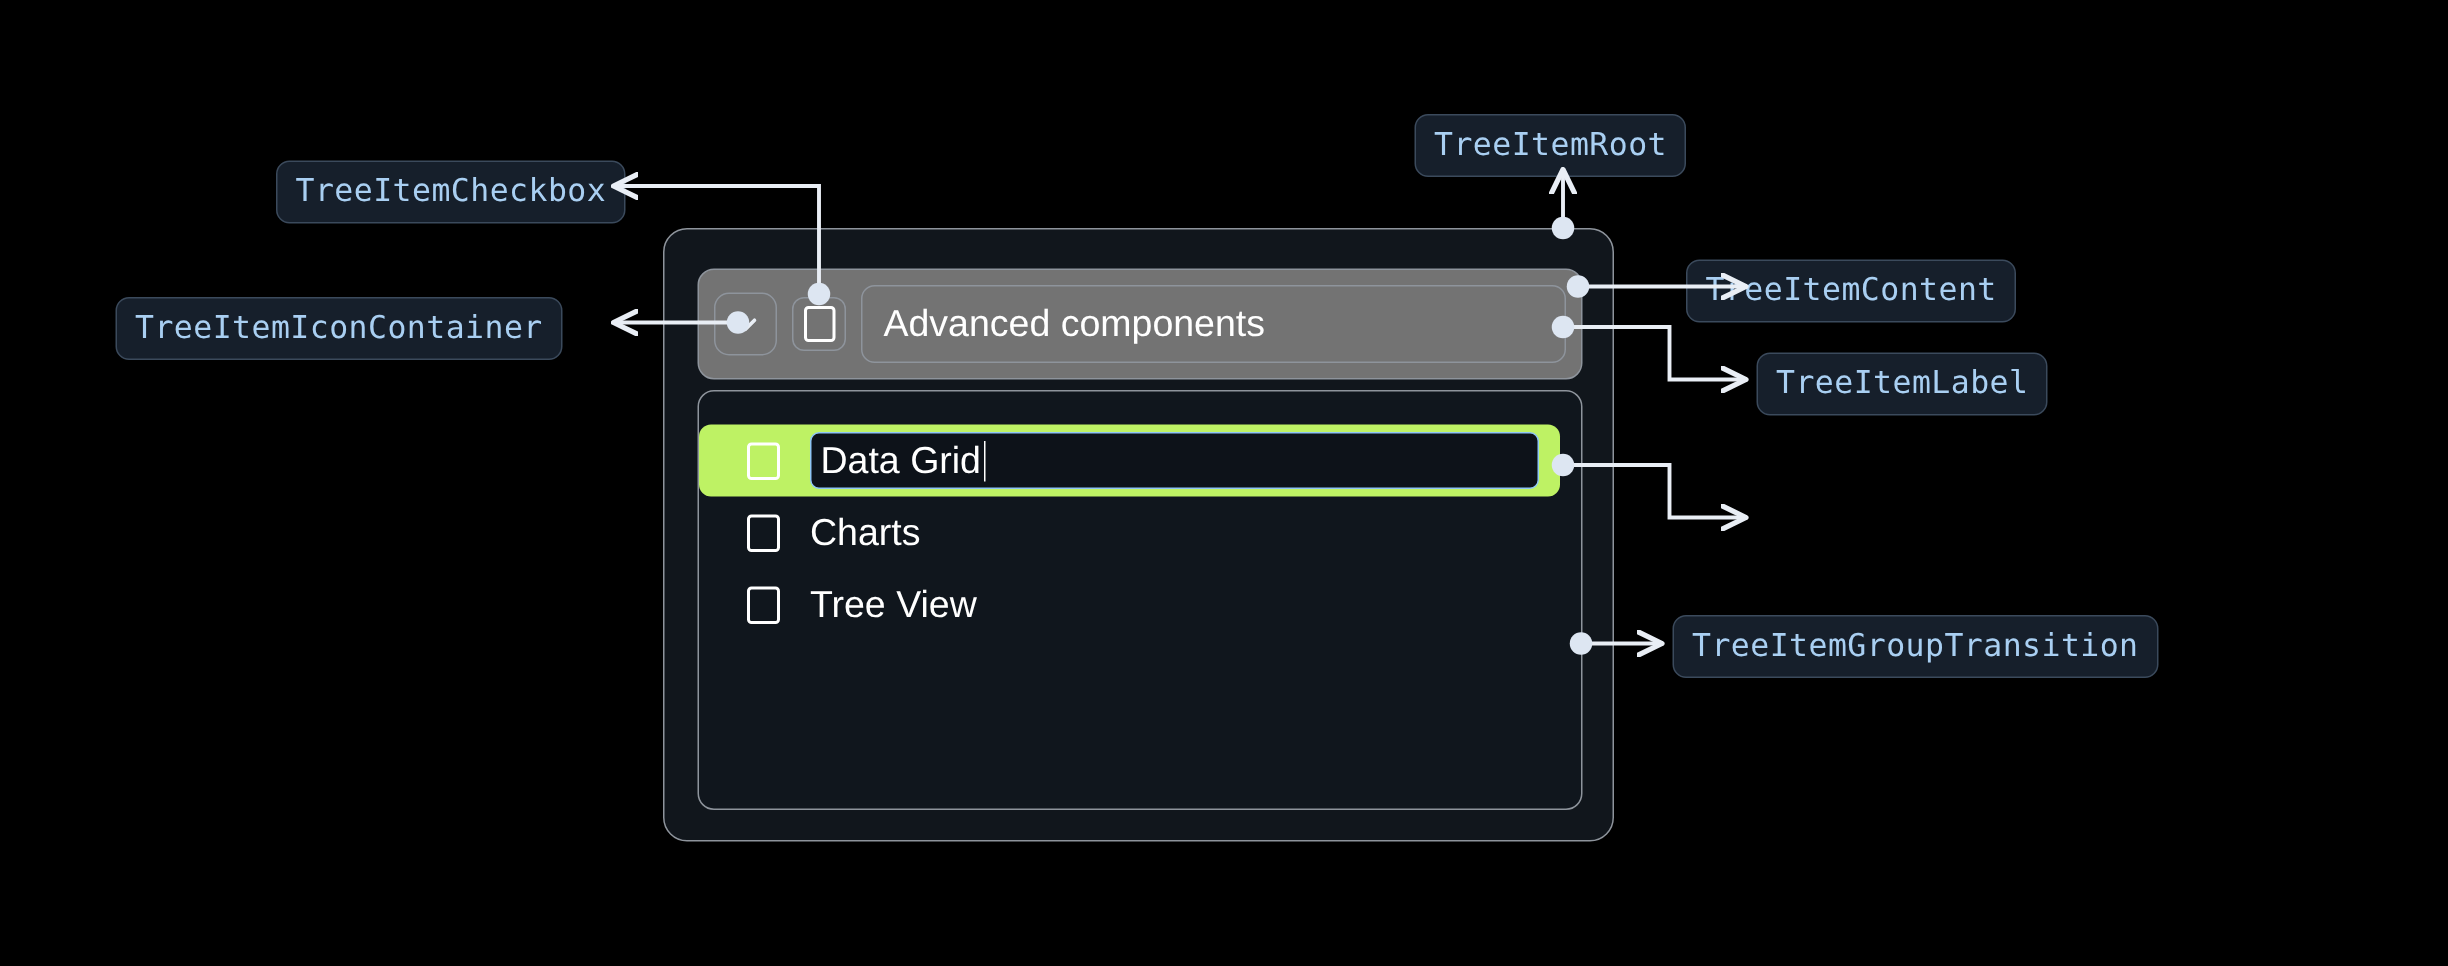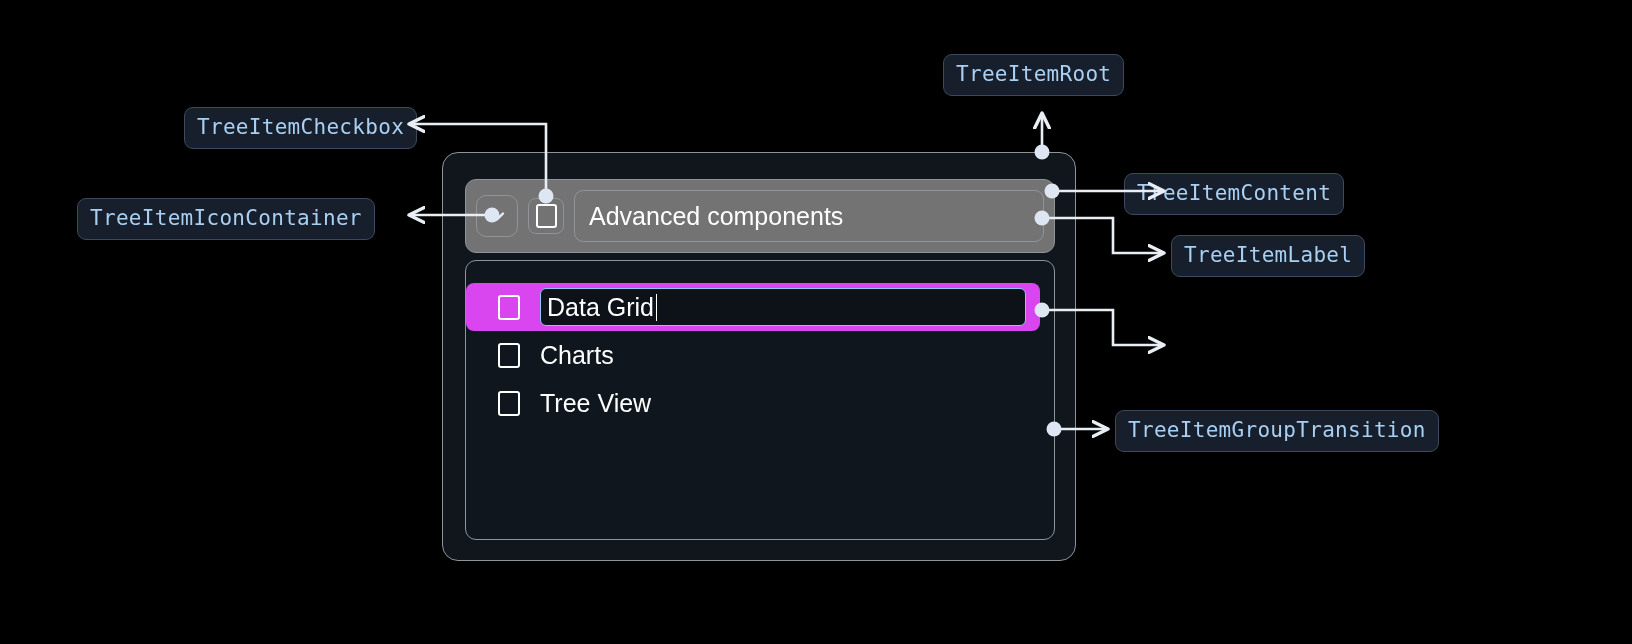--- a/index.html
+++ b/index.html
@@ -129,21 +129,21 @@
   .tree-child {
     position: relative;
     height: 48px;
     display: flex;
     align-items: center;
     padding-left: 32px;
     gap: 20px;
     box-sizing: border-box;
   }
   .tree-child.selected {
-    background: #d946ef;
+    background: #bef264;
     border-radius: 8px;
     margin: 0 14px 0 0;
   }
   .child-cb {
     width: 22px;
     height: 25px;
     flex: 0 0 22px;
     box-sizing: border-box;
     border: 2.6px solid #ffffff;
     border-radius: 3px;
@@ -230,21 +230,21 @@
         <span class="child-label">Tree View</span>
       </div>
 
     </div>
   </div>
 
   <div class="badge" style="left:148px; top:107px;margin-left:36px;">TreeItemCheckbox</div>
 
   <div class="badge" style="left:77px; top:198px;">TreeItemIconContainer</div>
 
-  <div class="badge" style="left:943px; top:54px;">TreeItemRoot</div>
+  <div class="badge" style="left:943px; top:76px;">TreeItemRoot</div>
 
   <div class="badge" style="left:1124px; top:173px;">TreeItemContent</div>
 
   <div class="badge" style="left:1171px; top:235px;">TreeItemLabel</div>
 
 
   <div class="badge" style="left:1115px; top:410px;">TreeItemGroupTransition</div>
 
   <svg id="connectors" width="1632" height="644" viewBox="0 0 1632 644">
     <defs>

